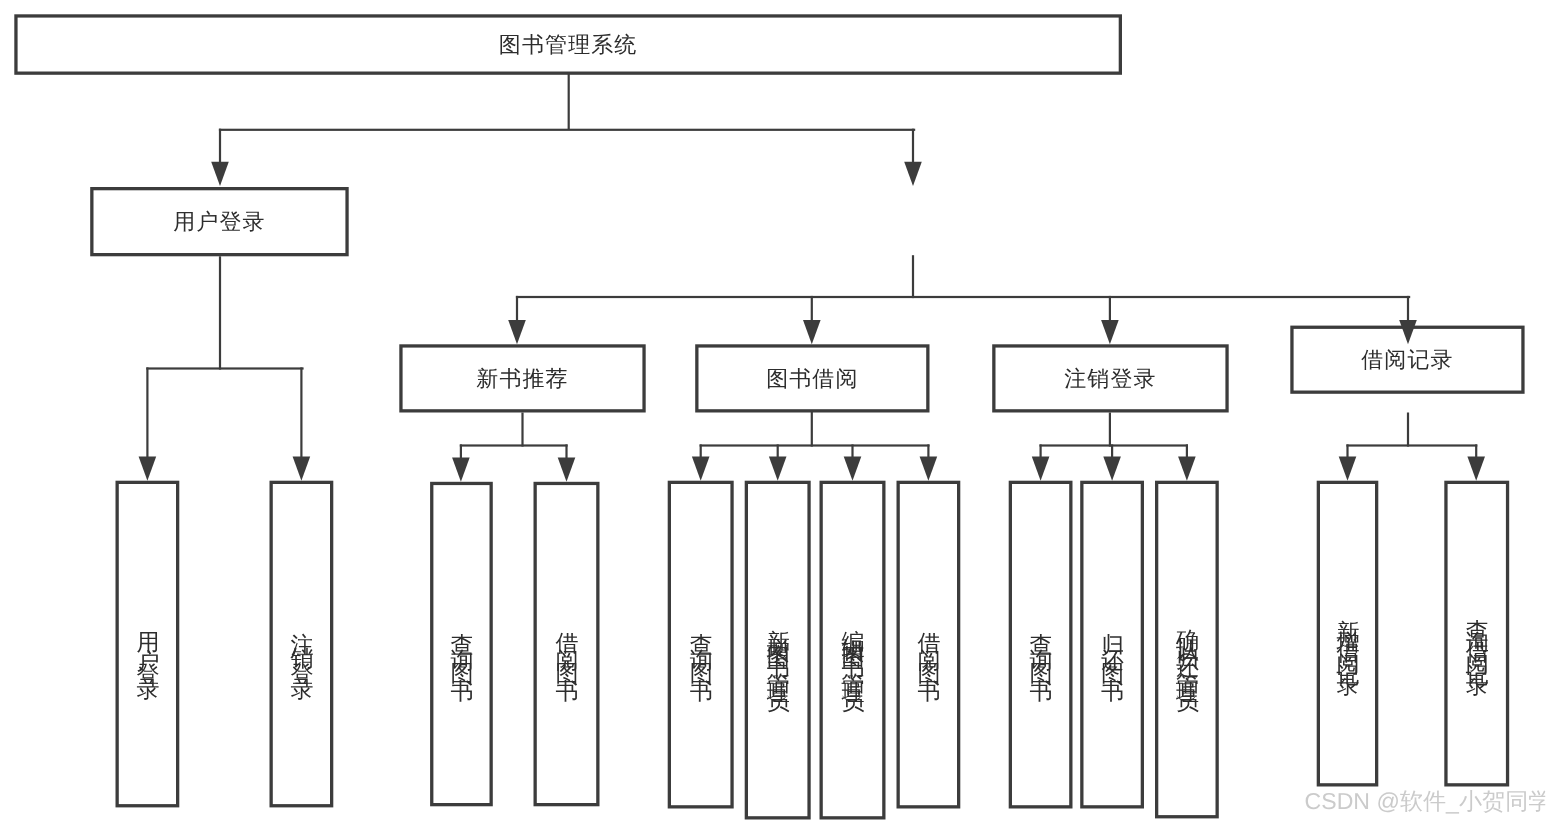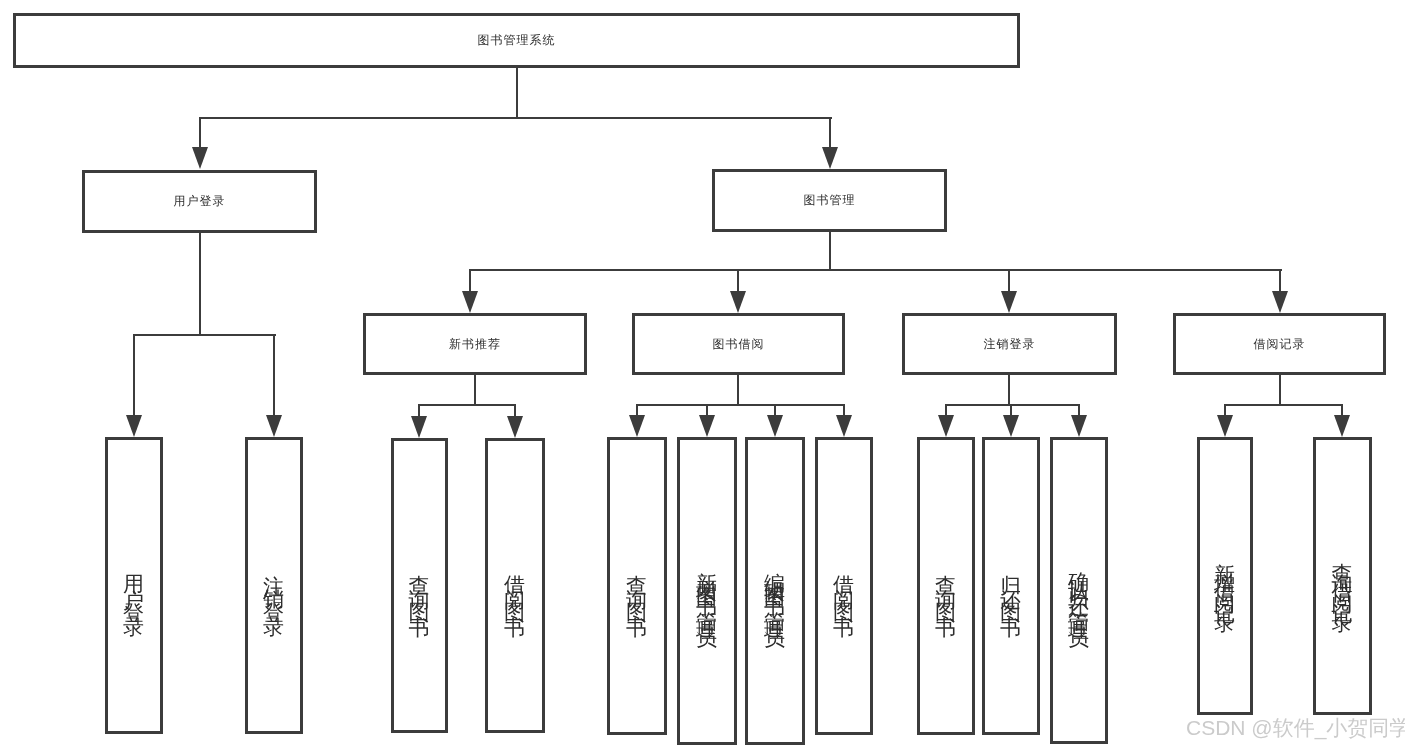--- a/index.html
+++ b/index.html
@@ -3,21 +3,21 @@
 <meta charset="utf-8">
 <style>
   html,body{margin:0;padding:0;background:#ffffff;}
   .stage{
     position:relative;width:1405px;height:747px;background:#ffffff;overflow:hidden;
     font-family:"Liberation Sans","DejaVu Sans",sans-serif;color:#2d2d2d;
   }
   .box{
     position:absolute;box-sizing:border-box;border:3px solid #3c3c3c;background:#ffffff;
     display:flex;align-items:center;justify-content:center;
-    font-size:12px;color:#2d2d2d;letter-spacing:1px;
+    font-size:20px;color:#2d2d2d;letter-spacing:1px;
   }
   .leaf{font-size:21px;}
   .leaf .vtxt{
     writing-mode:vertical-rl;text-orientation:mixed;white-space:nowrap;
     line-height:1;display:block;
   }
   .ls4{letter-spacing:14px;}
   .ls6{letter-spacing:10px;}
   .ls9{letter-spacing:8px;}
   .vl{position:absolute;width:2px;background:#3c3c3c;}
@@ -37,34 +37,31 @@
 
 <div class="stage">
 
   <div class="box" style="left:13px;top:13px;width:1007px;height:55px">
     <span>图书管理系统</span>
   </div>
 
   <div class="box" style="left:82px;top:170px;width:235px;height:63px">
     <span>用户登录</span>
   </div>
-  <div class="box" style="left:712px;top:169px;width:235px;height:63px">
-    <span>图书管理</span>
-  </div>
 
   <div class="box" style="left:363px;top:313px;width:224px;height:62px">
     <span>新书推荐</span>
   </div>
   <div class="box" style="left:632px;top:313px;width:213px;height:62px">
     <span>图书借阅</span>
   </div>
   <div class="box" style="left:902px;top:313px;width:215px;height:62px">
     <span>注销登录</span>
   </div>
-  <div class="box" style="left:1173px;top:313px;width:213px;height:62px">
+  <div class="box" style="left:1173px;top:296px;width:213px;height:62px">
     <span>借阅记录</span>
   </div>
 
   <div class="box leaf" style="left:105px;top:437px;width:58px;height:297px">
     <span class="vtxt ls4">用户登录</span>
   </div>
   <div class="box leaf" style="left:245px;top:437px;width:58px;height:297px">
     <span class="vtxt ls4">注销登录</span>
   </div>
 

